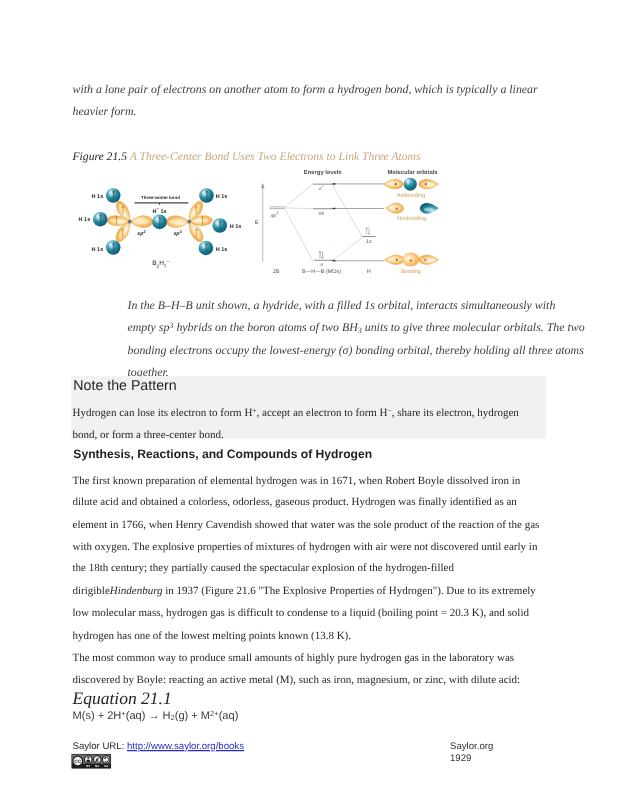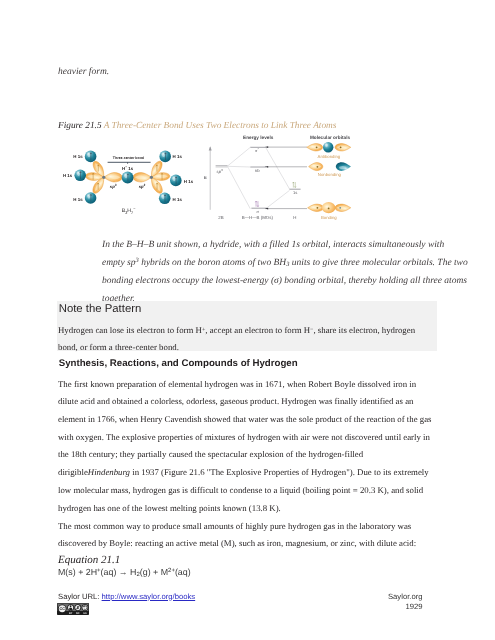--- a/index.html
+++ b/index.html
@@ -11,36 +11,37 @@
   sub{font-size:0.68em;vertical-align:-0.22em;line-height:0;}
   .body{font-size:8.8px;line-height:17.72px;color:#231f20;text-align:left;}
   .intro{font-size:9.5px;line-height:17.85px;font-style:italic;color:#403c3d;}
   .caption{font-size:9.3px;line-height:14px;color:#c9a87c;font-style:italic;}
   .caption .lbl{color:#231f20;font-weight:normal;font-style:italic;}
   .notebox{position:absolute;left:56.5px;top:301px;width:380px;height:50.3px;background:#f1f1f1;}
   .noteh{position:absolute;left:58.7px;top:303.3px;font-family:"Liberation Sans",sans-serif;
          font-size:11.35px;font-weight:normal;color:#231f20;}
   .h2{position:absolute;left:58.7px;font-family:"Liberation Sans",sans-serif;font-size:9.7px;
       font-weight:bold;color:#231f20;}
-  .eqlabel{font-style:italic;font-size:11px;color:#231f20;line-height:12px;}
+  .eqlabel{font-style:italic;font-size:14px;color:#231f20;line-height:12px;}
   .eq{font-family:"Liberation Sans",sans-serif;font-size:8.85px;color:#3a3a3a;line-height:13px;}
   .footer{position:absolute;left:58px;top:591.5px;font-family:Liberation Sans, sans-serif;
           font-size:7.7px;color:#231f20;white-space:nowrap;}
   .footer .lnk{color:#2929c4;text-decoration:underline;}
-  .footright{position:absolute;left:325px;width:97.6px;top:591.6px;text-align:right;
+  .footright{position:absolute;left:360px;width:97.6px;top:591.6px;
              font-family:"Liberation Sans",sans-serif;font-size:7.7px;color:#333;line-height:9.9px;}
   #figure-area{position:absolute;left:0;top:0;width:495px;height:640px;pointer-events:none;}
   .ccbadge{position:absolute;left:57.4px;top:601.8px;width:33.4px;height:11.1px;}
 </style>
 </head>
 <body>
 
 <div class="page">
 
   <div class="col intro" style="top:64px;">
+      <div class="ln">with a lone pair of electrons on another atom to form a hydrogen bond, which is typically a linear</div>
       <div class="ln">heavier form.</div>
     </div>
 
   <div class="col caption" style="top:119px;">
     <span class="lbl">Figure 21.5</span>
     <span>A Three-Center Bond Uses Two Electrons to Link Three Atoms</span>
   </div>
 
   <div id="figure-area">
 <svg id="figure-svg" width="495" height="640" viewBox="0 0 495 640" xmlns="http://www.w3.org/2000/svg">

